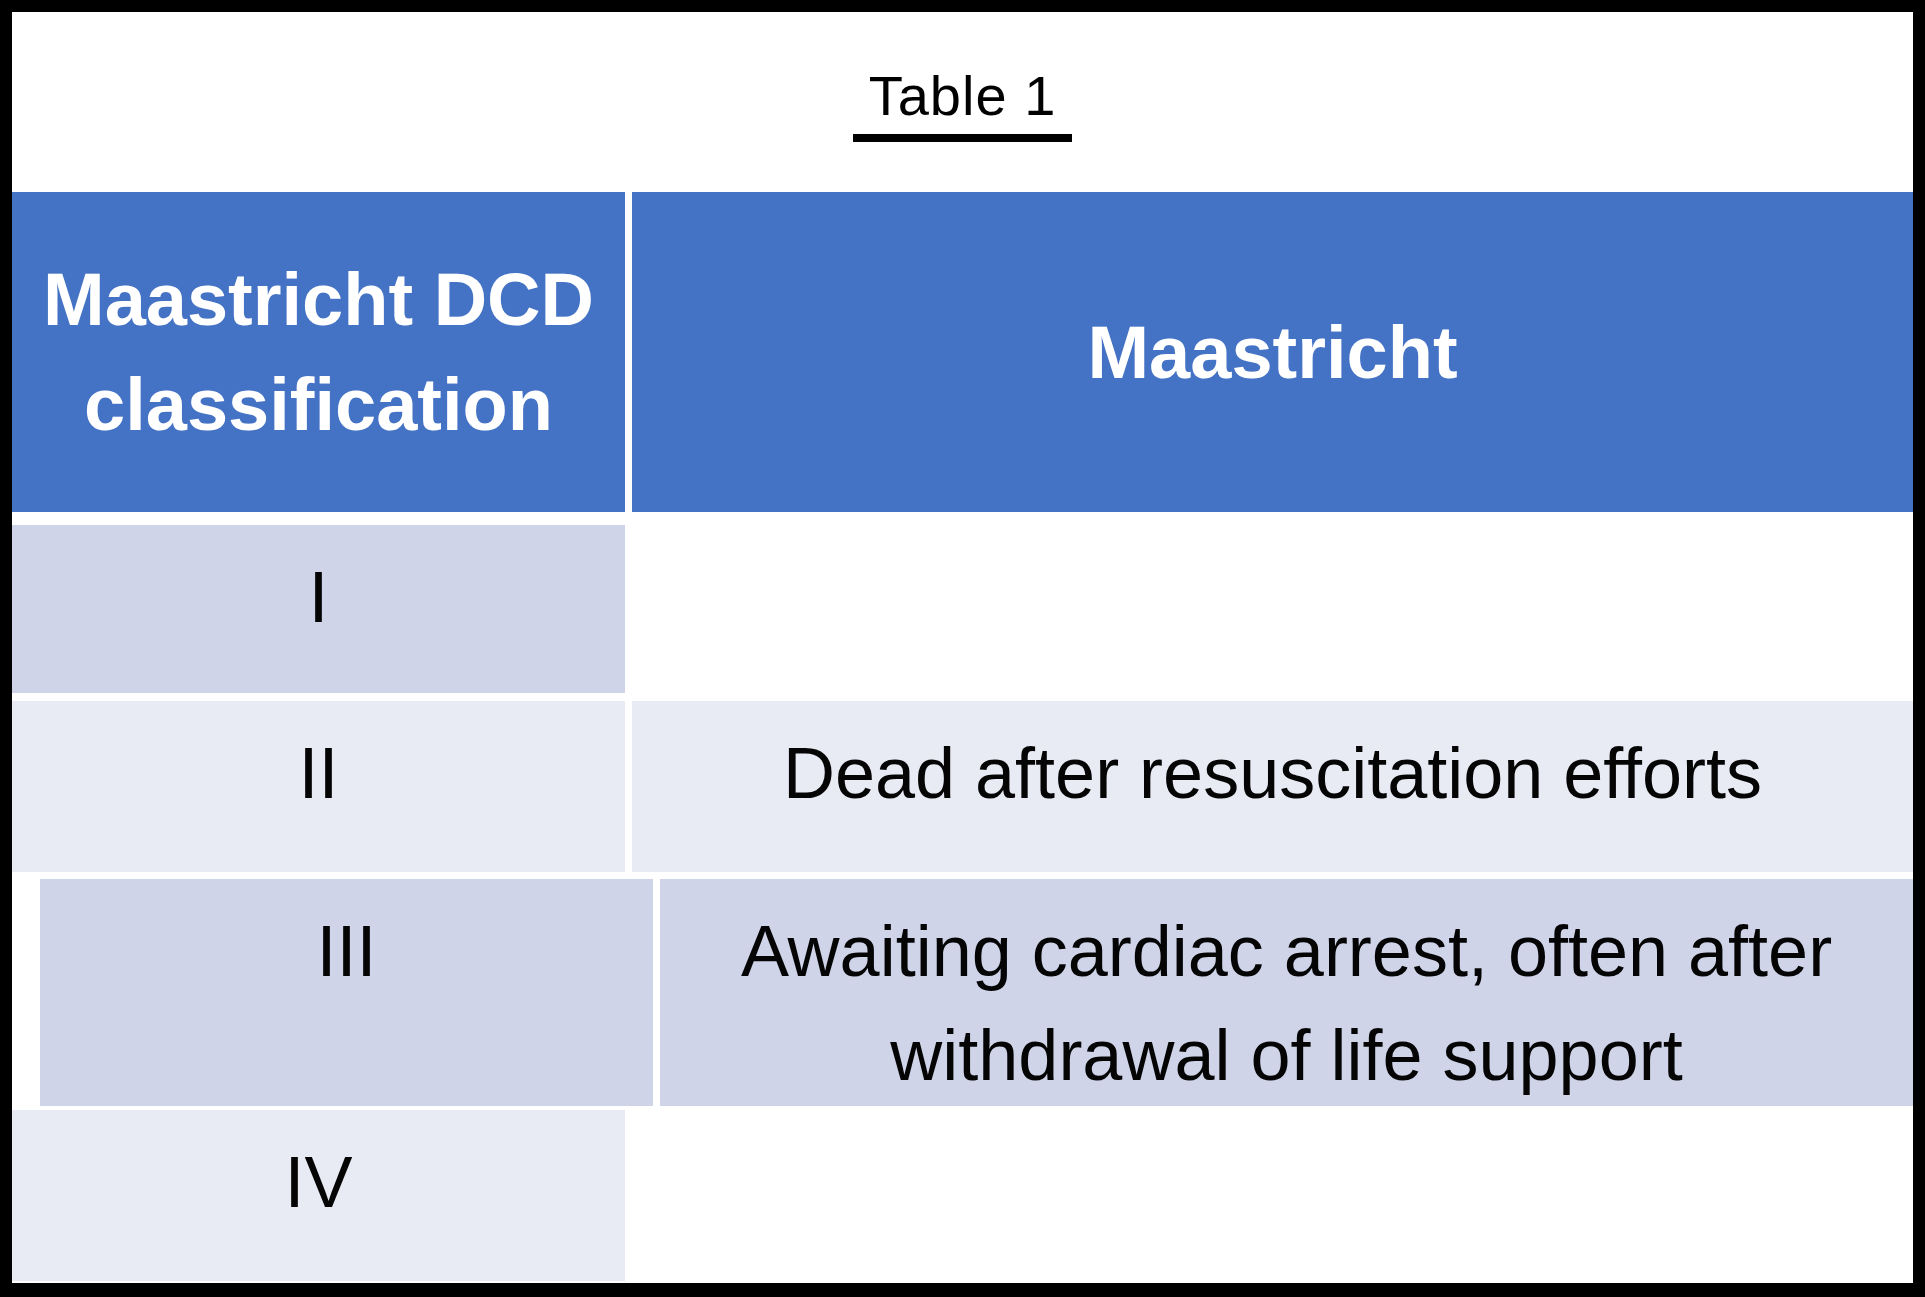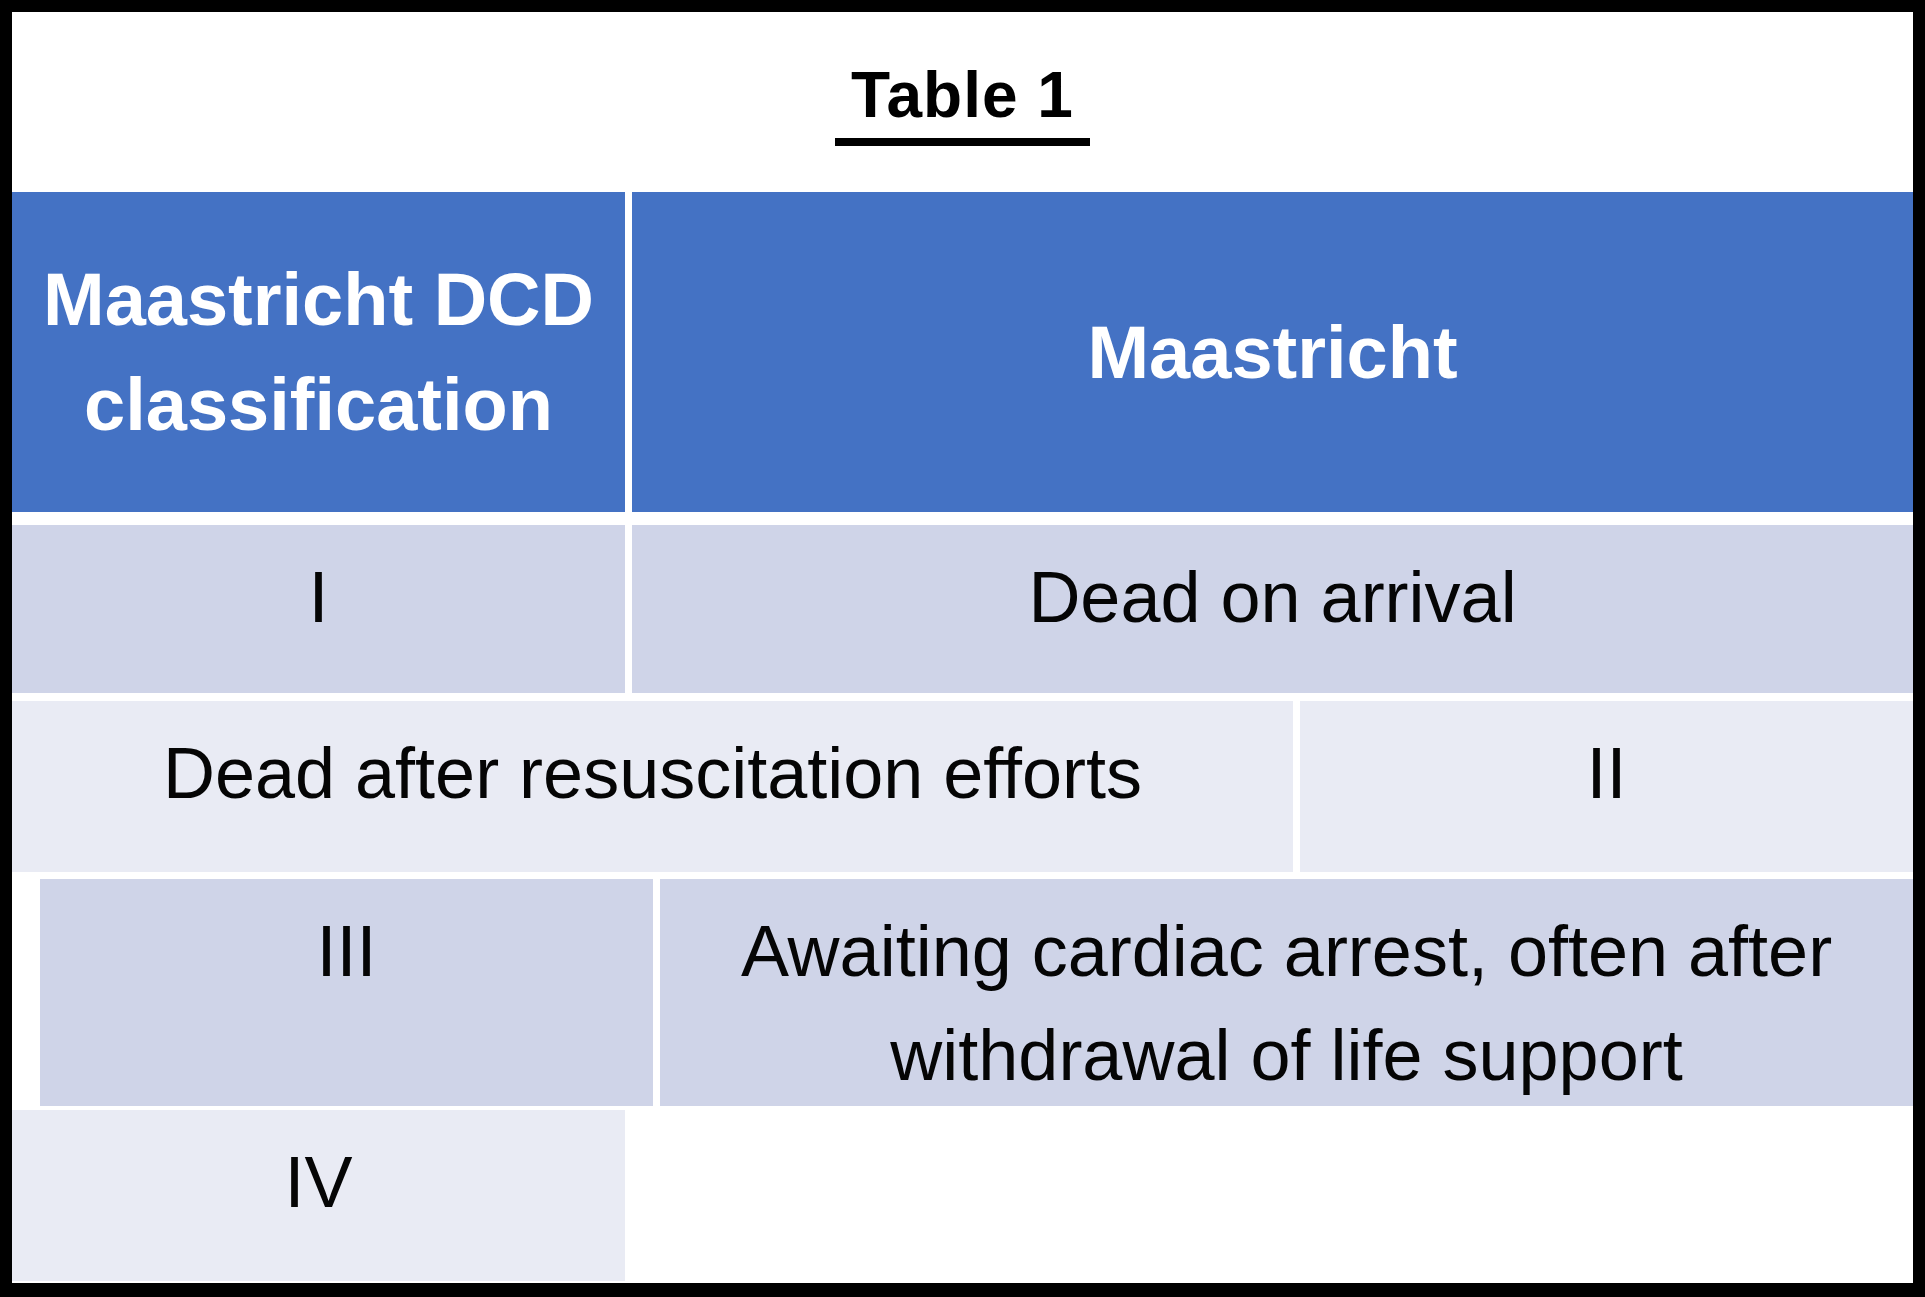--- a/index.html
+++ b/index.html
@@ -23,21 +23,21 @@
     width:100%;height:100%;
     background:var(--gap);
     display:flex;flex-direction:column;
   }
   .title-band{
     height:180px;flex:0 0 180px;
     display:flex;align-items:center;justify-content:center;
     background:var(--gap);
   }
   .title{
-    font-size:64px;font-weight:bold;color:var(--border);
+    font-size:56px;font-weight:normal;color:var(--border);
     border-bottom:8px solid var(--border);
     padding:0 16px 6px 16px;
     letter-spacing:1px;
   }
   .tbl{display:flex;flex-direction:column;}
   .row{display:flex;column-gap:7px;background:var(--gap);}
   .cell{
     display:flex;justify-content:center;text-align:center;
   }
   .c1{width:613px;flex:0 0 613px;}
@@ -76,26 +76,25 @@
 
     <div class="tbl">
 
       <div class="row header-row">
         <div class="cell c1">Maastricht DCD classification</div>
         <div class="cell c2">Maastricht</div>
       </div>
 
       <div class="row body-row row-1 band-dark">
         <div class="cell c1">I</div>
-        <div class="cell c2">Dead on arrival</div>
       </div>
 
       <div class="row body-row row-2 band-light">
+        <div class="cell c1">II</div>
         <div class="cell c2">Dead after resuscitation efforts</div>
-        <div class="cell c1">II</div>
       </div>
 
       <div class="row body-row row-3 band-dark">
         <div class="cell c1">III</div>
         <div class="cell c2">Awaiting cardiac arrest, often after withdrawal of life support</div>
       </div>
 
       <div class="row body-row row-4 band-light">
         <div class="cell c1">IV</div>
       </div>

